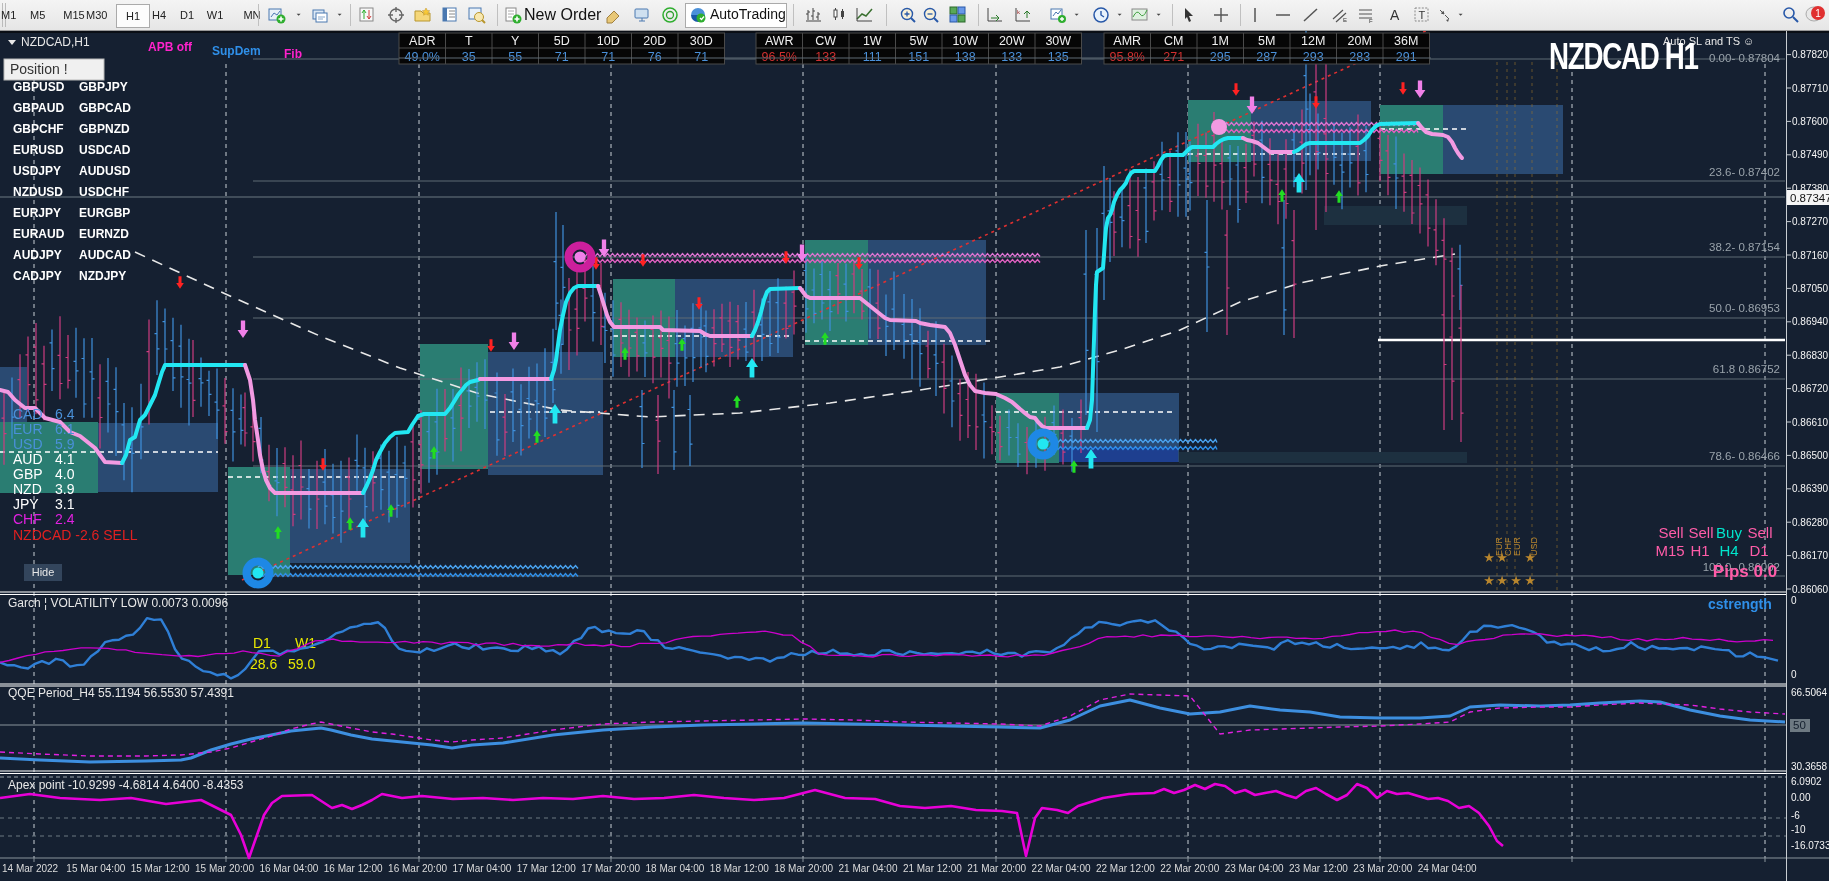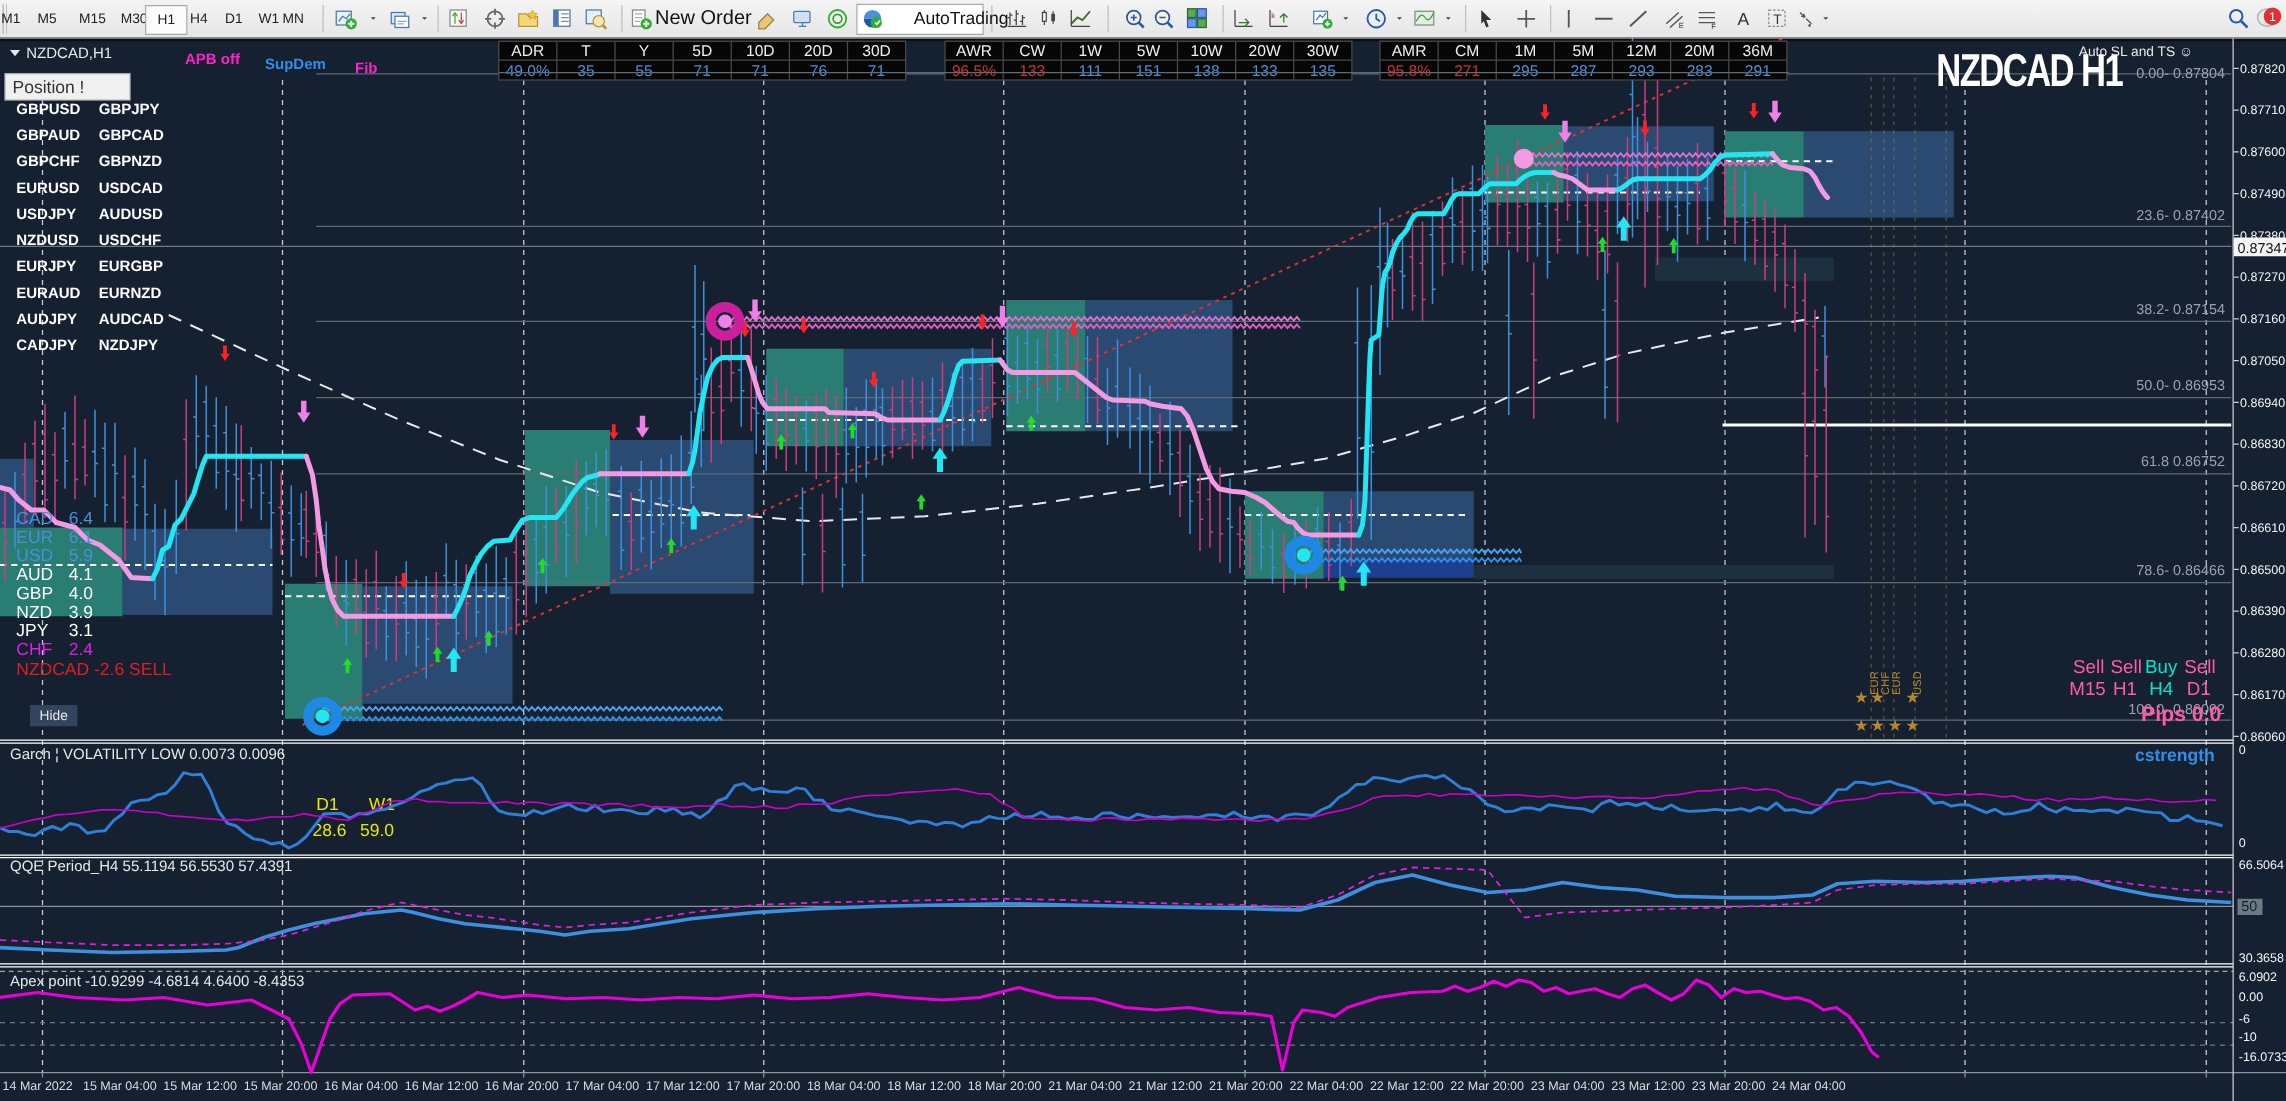--- a/index.html
+++ b/index.html
@@ -377,37 +377,37 @@
 <text x="1791" y="832.5" fill="#f5f5f5" font-size="10">-10</text>
 <text x="1791" y="848.5" fill="#f5f5f5" font-size="10">-16.0733</text>
 <rect x="1790" y="719" width="20" height="13" fill="#6d7982"></rect>
 <text x="1793" y="729" fill="#15202e" font-size="11.5">50</text>
 </svg>
 <div style="position:absolute;left:0;top:0;width:1829px;height:30px;background:linear-gradient(#f4f4f4,#e6e6e6);border-bottom:1px solid #999;"></div>
 <div style="position:absolute;left:2px;top:3px;width:6px;height:24px;background:repeating-linear-gradient(90deg,#bbb 0 1px,transparent 1px 3px);"></div>
 <div style="position:absolute;left:1px;top:4px;width:32px;height:22px;line-height:22px;text-align:left;font-size:11px;color:#222;">M1</div>
 <div style="position:absolute;left:30px;top:4px;width:32px;height:22px;line-height:22px;text-align:left;font-size:11px;color:#222;">M5</div>
 <div style="position:absolute;left:58px;top:4px;width:32px;height:22px;line-height:22px;text-align:center;font-size:11px;color:#222;">M15</div>
-<div style="position:absolute;left:86px;top:4px;width:32px;height:22px;line-height:22px;text-align:right;font-size:11px;color:#222;">M30</div>
+<div style="position:absolute;left:86px;top:4px;width:32px;height:22px;line-height:22px;text-align:left;font-size:11px;color:#222;">M30</div>
 <div style="position:absolute;left:116px;top:4px;width:32px;height:22px;line-height:22px;text-align:center;font-size:11px;color:#222;background:#fcfcfc;border:1px solid #aaa;">H1</div>
 <div style="position:absolute;left:143px;top:4px;width:32px;height:22px;line-height:22px;text-align:center;font-size:11px;color:#222;">H4</div>
 <div style="position:absolute;left:171px;top:4px;width:32px;height:22px;line-height:22px;text-align:center;font-size:11px;color:#222;">D1</div>
 <div style="position:absolute;left:199px;top:4px;width:32px;height:22px;line-height:22px;text-align:center;font-size:11px;color:#222;">W1</div>
-<div style="position:absolute;left:226px;top:4px;width:32px;height:22px;line-height:22px;text-align:left;font-size:11px;color:#222;">MN</div>
+<div style="position:absolute;left:236px;top:4px;width:32px;height:22px;line-height:22px;text-align:center;font-size:11px;color:#222;">MN</div>
 <div style="position:absolute;left:258px;top:4px;width:1px;height:22px;background:#c0c0c0;"></div>
 <div style="position:absolute;left:350px;top:4px;width:1px;height:22px;background:#c0c0c0;"></div>
 <div style="position:absolute;left:497px;top:4px;width:1px;height:22px;background:#c0c0c0;"></div>
 <div style="position:absolute;left:793px;top:4px;width:1px;height:22px;background:#c0c0c0;"></div>
 <div style="position:absolute;left:886px;top:4px;width:1px;height:22px;background:#c0c0c0;"></div>
 <div style="position:absolute;left:978px;top:4px;width:1px;height:22px;background:#c0c0c0;"></div>
 <div style="position:absolute;left:1172px;top:4px;width:1px;height:22px;background:#c0c0c0;"></div>
 <div style="position:absolute;left:1240px;top:4px;width:1px;height:22px;background:#c0c0c0;"></div>
 <div style="position:absolute;left:524px;top:6px;font-size:16px;color:#111;">New Order</div>
 <div style="position:absolute;left:685px;top:3px;width:100px;height:23px;background:#fff;border:1px solid #aaa;"></div>
-<div style="position:absolute;left:710px;top:6px;font-size:14px;color:#111;margin-left:21px;">AutoTrading</div>
+<div style="position:absolute;left:710px;top:6px;font-size:14px;color:#111;">AutoTrading</div>
     <svg style="position:absolute;left:268px;top:6px" width="18" height="18" viewBox="0 0 18 18">
       <rect x="1" y="3" width="12" height="11" fill="#e8f0f8" stroke="#4a78b0"></rect>
       <path d="M3 11 L6 7 L9 9 L12 5" stroke="#4a78b0" fill="none"></path>
       <circle cx="13" cy="13" r="4.5" fill="#2fae2f"></circle>
       <path d="M13 10.5 V15.5 M10.5 13 H15.5" stroke="#fff" stroke-width="1.6"></path>
     </svg>
 <svg style="position:absolute;left:293px;top:6px" width="12" height="18" viewBox="0 0 18 18">
       <path d="M4 7 L9 12 L14 7 Z" fill="#444" transform="scale(0.6) translate(5,5)"></path>
     </svg>
 <svg style="position:absolute;left:311px;top:6px" width="18" height="18" viewBox="0 0 18 18">

